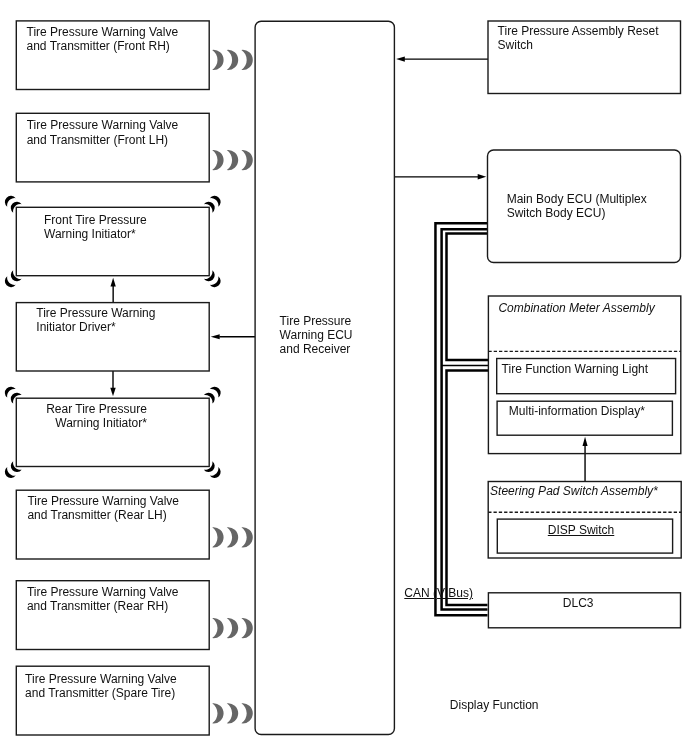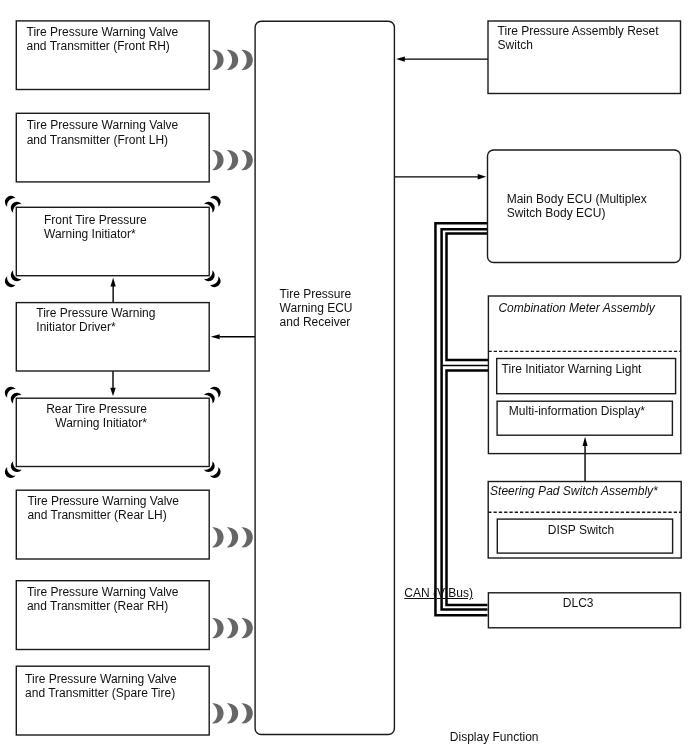--- a/index.html
+++ b/index.html
@@ -152,30 +152,30 @@
 Initiator Driver*</div>
   <div class="txt" style="left:46.2px;top:401.9px;text-align:right;">Rear Tire Pressure
 Warning Initiator*</div>
   <div class="txt" style="left:27.4px;top:493.9px;">Tire Pressure Warning Valve
 and Transmitter (Rear LH)</div>
   <div class="txt" style="left:26.9px;top:584.8px;">Tire Pressure Warning Valve
 and Transmitter (Rear RH)</div>
   <div class="txt" style="left:25.1px;top:671.8px;">Tire Pressure Warning Valve
 and Transmitter (Spare Tire)</div>
 
-  <div class="txt" style="left:279.6px;top:287px;">Tire Pressure
+  <div class="txt" style="left:279.6px;top:314px;">Tire Pressure
 Warning ECU
 and Receiver</div>
 
   <div class="txt" style="left:497.6px;top:23.8px;">Tire Pressure Assembly Reset
 Switch</div>
   <div class="txt" style="left:506.7px;top:191.8px;">Main Body ECU (Multiplex
 Switch Body ECU)</div>
   <div class="txt" style="left:498.4px;top:300.6px;font-style:italic;">Combination Meter Assembly</div>
-  <div class="txt" style="left:501.6px;top:361.9px;">Tire Initiator Warning Light</div>
+  <div class="txt" style="left:501.6px;top:361.9px;">Tire Function Warning Light</div>
   <div class="txt" style="left:508.8px;top:403.9px;text-align:right;">Multi-information Display*</div>
   <div class="txt" style="left:490.1px;top:483.7px;font-style:italic;">Steering Pad Switch Assembly*</div>
-  <div class="txt" style="left:547.8px;top:523.2px;">DISP Switch</div>
+  <div class="txt" style="left:547.8px;top:523.2px;text-decoration:underline;">DISP Switch</div>
   <div class="txt" style="left:562.8px;top:596.0px;">DLC3</div>
 
   <div class="txt" style="left:404.3px;top:586px;text-decoration:underline;">CAN (V Bus)</div>
-  <div class="txt" style="left:449.8px;top:697.6px;margin-top:32px;">Display Function</div>
+  <div class="txt" style="left:449.8px;top:697.6px;">Display Function</div>
 </div>
 
 </body></html>

